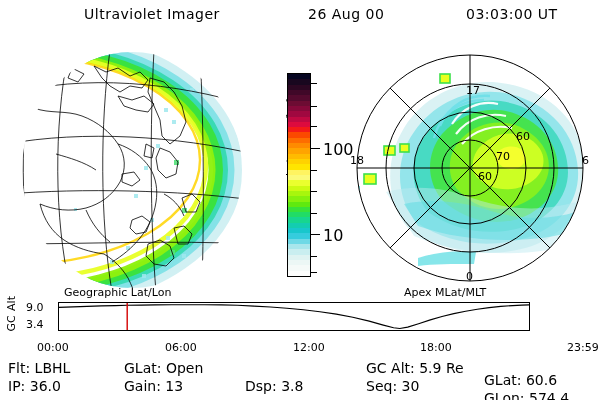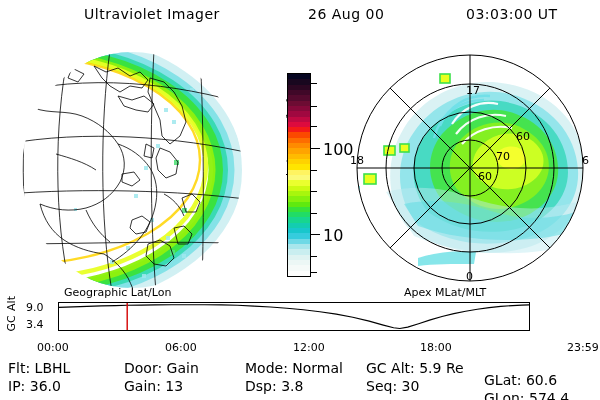--- a/index.html
+++ b/index.html
@@ -325,22 +325,21 @@
 <div class="abs" id="time-axis">
   <div class="time-lab" style="left:37px;">00:00</div>
   <div class="time-lab" style="left:165px;">06:00</div>
   <div class="time-lab" style="left:293px;">12:00</div>
   <div class="time-lab" style="left:420px;">18:00</div>
   <div class="time-lab" style="left:567px;">23:59</div>
 </div>
 
 <div class="abs" id="status">
   <div class="st row1 c1">Flt: LBHL</div>
-  <div class="st row1 c2">Door: Gain</div>
-  <div class="st row1 c3">Mode: Normal</div>
+  <div class="st row1 c2">GLat: Open</div>
   <div class="st row1 c4">GC Alt: 5.9 Re</div>
   <div class="st row1 c5">GLat:  60.6</div>
 
   <div class="st row2 c1">IP: 36.0</div>
   <div class="st row2 c2">Gain: 13</div>
   <div class="st row2 c3">Dsp:   3.8</div>
   <div class="st row2 c4">Seq: 30</div>
   <div class="st row2 c5">GLon: 574.4</div>
 </div>
 

